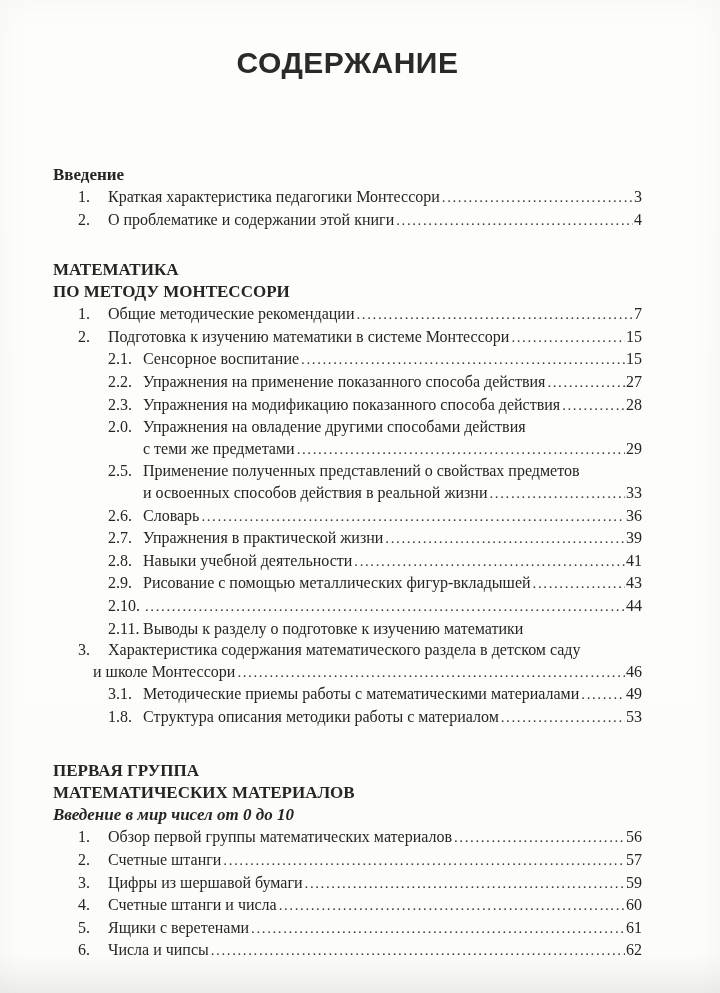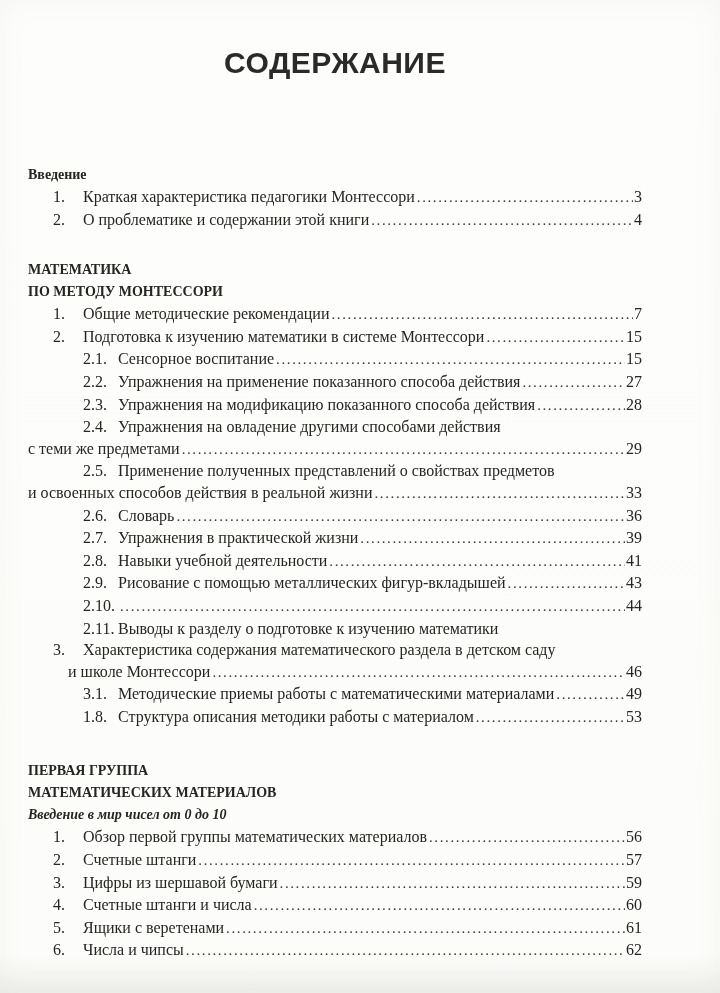--- a/index.html
+++ b/index.html
@@ -9,60 +9,60 @@
   }
   .page {
     position: relative;
     width: 720px;
     height: 993px;
     box-sizing: border-box;
     background: linear-gradient(180deg, #fdfdfc 0%, #fcfcfa 96%, #efefec 100%);
     box-shadow: inset 0 0 30px rgba(120,120,110,0.06);
     font-family: "Liberation Serif", serif;
     color: #262522;
-    padding: 46px 78px 0 28px;
+    padding: 46px 78px 0 53px;
     overflow: hidden;
   }
   .doc-title {
     font-family: "Liberation Sans", sans-serif;
     font-weight: 700;
     font-size: 30px;
     line-height: 34px;
     letter-spacing: 0.5px;
     text-align: center;
     margin: 0 0 84px 0;
     color: #2b2a28;
   }
   .section { margin: 0; }
   .sec-gap-1 { margin-top: 28px; }
   .sec-gap-2 { margin-top: 32px; }
   .h-line {
     font-weight: 700;
-    font-size: 14px;
+    font-size: 17px;
     line-height: 22px;
     color: #262522;
   }
   .h-italic { font-style: italic; }
   .row {
     display: flex;
     align-items: baseline;
     font-size: 16px;
     line-height: 21.6px;
     white-space: nowrap;
   }
   .num {
     flex: 0 0 auto;
     box-sizing: border-box;
   }
   .num-l1 { margin-left: 25px; width: 30px; }
   .num-l2 { margin-left: 55px; width: 35px; }
   .txt { flex: 0 0 auto; }
   .indent-l0 { margin-left: 25px; }
   .indent-l1 { margin-left: 40px; }
-  .indent-l2 { }
+  .indent-l2 { margin-left: 90px; }
   .dots {
     flex: 1 1 auto;
     overflow: hidden;
     white-space: nowrap;
     margin-left: 2px;
     color: #3a3935;
     font-size: 15px;
   }
   .dots::before {
     content: "....................................................................................................................................................................................";
@@ -122,21 +122,21 @@
           <span class="dots"></span>
           <span class="pg">27</span>
         </div>
         <div class="row">
           <span class="num num-l2">2.3.</span>
           <span class="txt">Упражнения на модификацию показанного способа действия</span>
           <span class="dots"></span>
           <span class="pg">28</span>
         </div>
         <div class="row">
-          <span class="num num-l2">2.4.</span>
+          <span class="num num-l2">2.0.</span>
           <span class="txt">Упражнения на овладение другими способами действия</span>
         </div>
         <div class="row">
           <span class="txt indent-l2">с теми же предметами</span>
           <span class="dots"></span>
           <span class="pg">29</span>
         </div>
         <div class="row">
           <span class="num num-l2">2.5.</span>
           <span class="txt">Применение полученных представлений о свойствах предметов</span>

